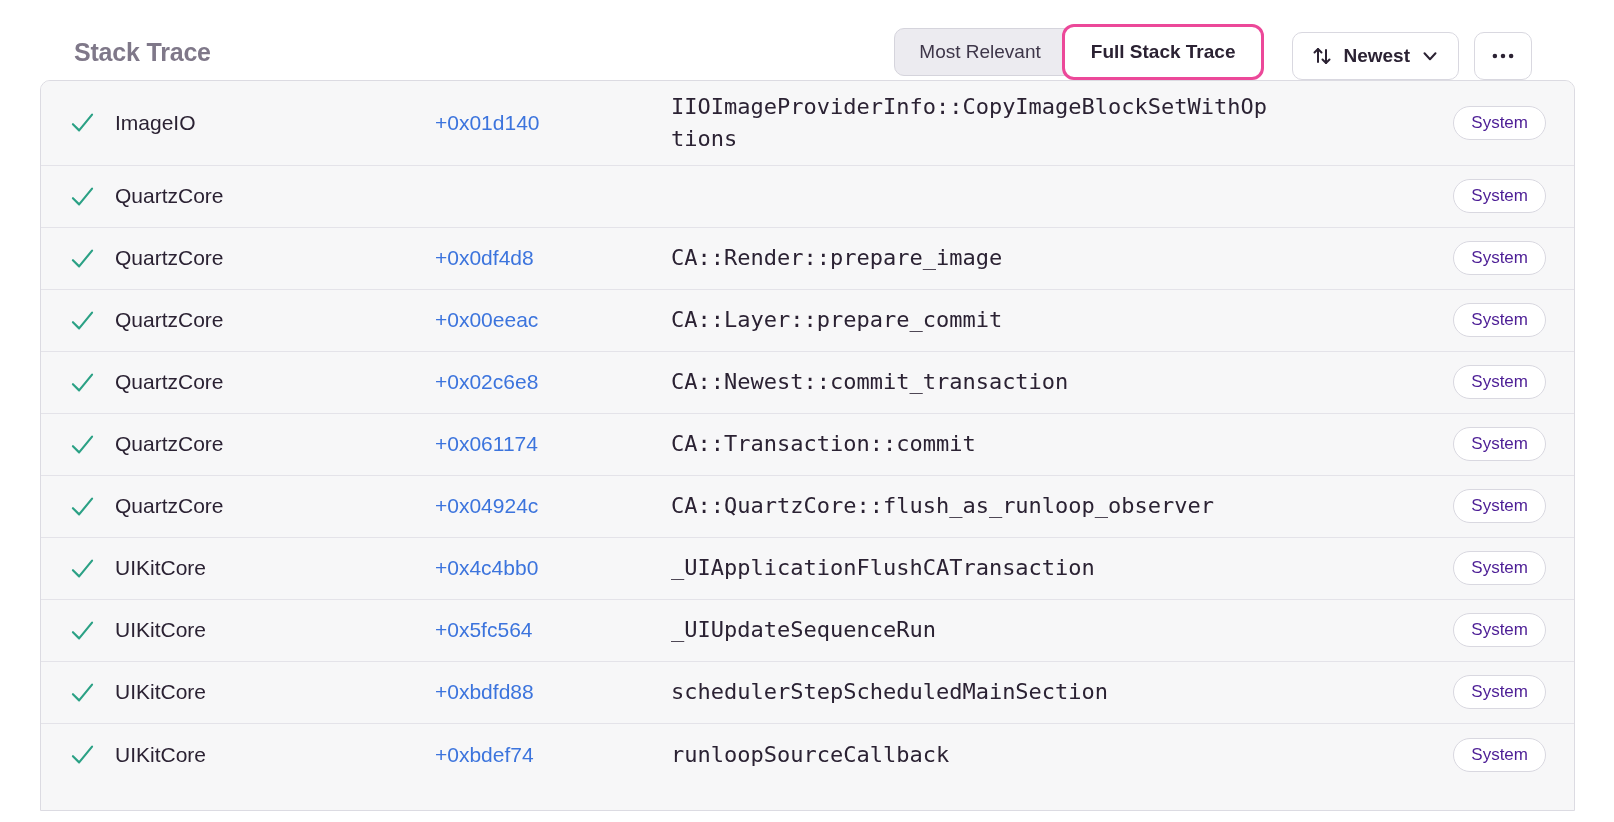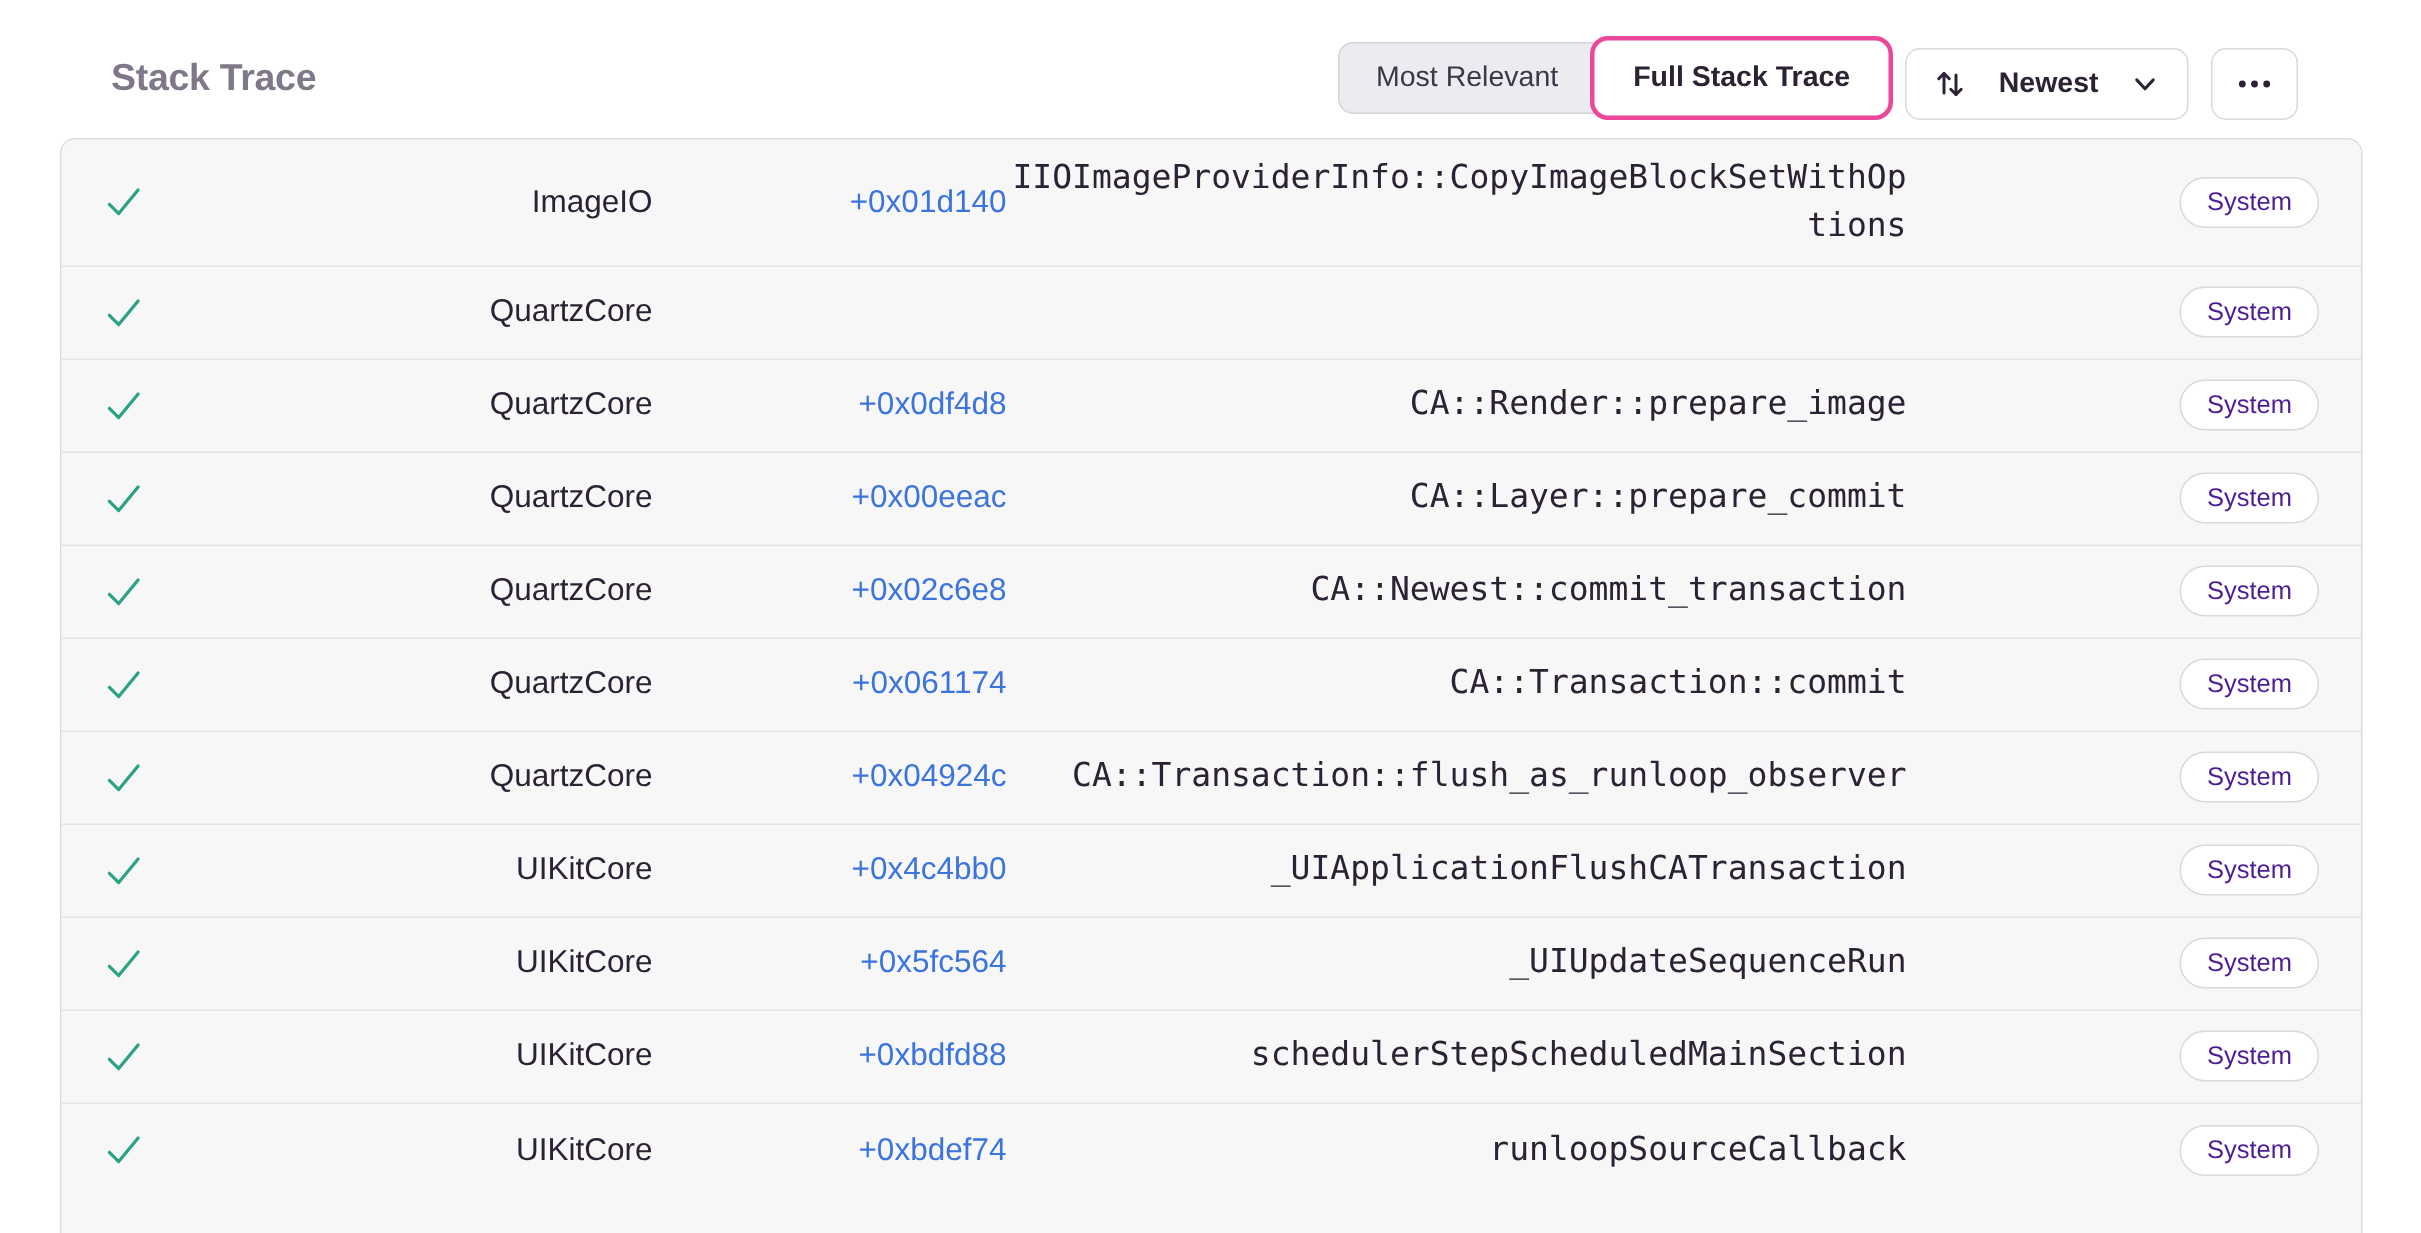--- a/index.html
+++ b/index.html
@@ -14,32 +14,32 @@
 
   .segmented { display:flex; align-items:center; }
   .seg-btn { height:48px; font-size:19px; display:flex; align-items:center; justify-content:center;
              cursor:pointer; color:#3e3649; background:#ecebf0; border:1px solid #d5d4dc;
              border-radius:10px; padding:0 24px; font-family:inherit; }
   .seg-btn.left { border-top-right-radius:0; border-bottom-right-radius:0; padding-right:34px; }
   .seg-btn.selected { background:#ffffff; border:3px solid #ec4899; border-radius:12px;
                       font-weight:bold; color:#2b2233; height:56px; margin-left:-14px;
                       padding:0 26px; position:relative; z-index:2; }
 
-  .sort-btn { display:flex; align-items:center; gap:20px; height:48px; margin-left:8px;
+  .sort-btn { display:flex; align-items:center; gap:9px; height:48px; margin-left:28px;
               background:#ffffff; border:1px solid #d9d8e0; border-radius:10px;
               padding:0 17px; cursor:pointer; font-family:inherit; }
   .sort-label { font-size:19px; font-weight:bold; color:#2b2233; }
 
   .more-btn { display:flex; align-items:center; justify-content:center; width:58px; height:48px;
               margin-left:15px; background:#ffffff; border:1px solid #d9d8e0; border-radius:10px;
               cursor:pointer; }
 
   
-  .card { margin:12px 39px 0 40px; border:1px solid #dcdbe2; border-radius:10px 10px 0 0;
-          overflow:hidden; background:#f7f7f8;text-align:right; }
+  .card { margin:0 39px 0 40px; border:1px solid #dcdbe2; border-radius:10px 10px 0 0;
+          overflow:hidden; background:#f7f7f8; }
   .frame-row { display:flex; align-items:center; min-height:62px; padding:0 28px;
                background:#f7f7f8; border-bottom:1px solid #e4e3e9; cursor:pointer; }
   .frame-row:last-child { border-bottom:none; }
   .cell-check { width:46px; flex:0 0 auto; display:flex; align-items:center; }
   .cell-module { width:320px; flex:0 0 auto; font-size:21px; color:#2b2233; }
   .cell-address { width:236px; flex:0 0 auto; font-size:21px; color:#3c74dd; cursor:pointer; }
   .cell-function { width:600px; flex:0 0 auto; font-family:"DejaVu Sans Mono", monospace;
                    font-size:22px; line-height:1.45; color:#2b2233; word-break:break-all;
                    padding:10px 0; }
   .cell-spacer { flex:1 1 auto; }
@@ -165,21 +165,21 @@
   </div>
 
   <div class="frame-row">
     <span class="cell-check">
       <svg width="27" height="27" viewBox="0 0 24 24" fill="none" stroke="#2ba185" stroke-width="1.9" stroke-linecap="round" stroke-linejoin="round">
         <polyline points="3.5,13.5 9,19 20.5,5"></polyline>
       </svg>
     </span>
     <span class="cell-module">QuartzCore</span>
     <span class="cell-address">+0x04924c</span>
-    <span class="cell-function">CA::Transaction::flush_as_runloop_observer</span>
+    <span class="cell-function">CA::QuartzCore::flush_as_runloop_observer</span>
     <span class="cell-spacer"></span>
     <span class="badge">System</span>
   </div>
 
   <div class="frame-row">
     <span class="cell-check">
       <svg width="27" height="27" viewBox="0 0 24 24" fill="none" stroke="#2ba185" stroke-width="1.9" stroke-linecap="round" stroke-linejoin="round">
         <polyline points="3.5,13.5 9,19 20.5,5"></polyline>
       </svg>
     </span>

